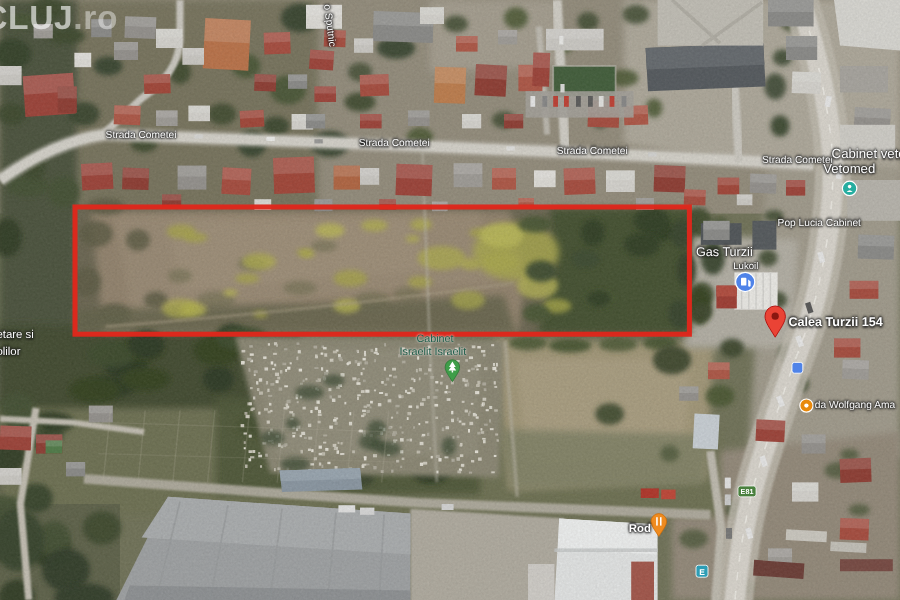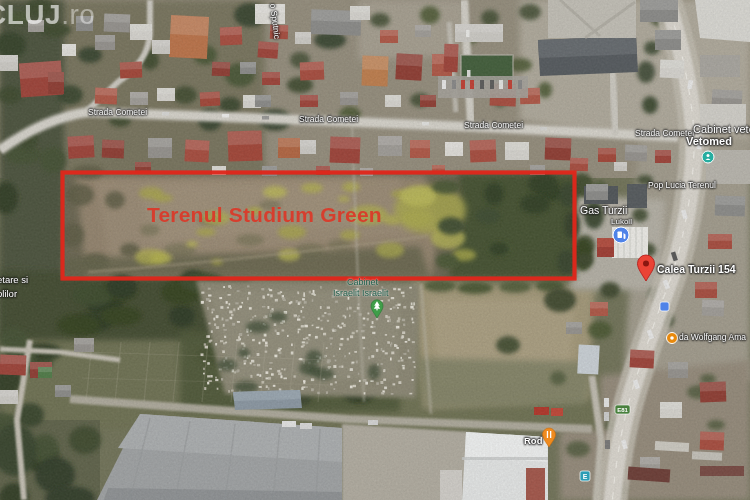--- a/index.html
+++ b/index.html
@@ -957,25 +957,24 @@
         <text x="585" y="478.8" font-family="Liberation Sans,sans-serif" font-size="7" font-weight="bold" fill="#fff" text-anchor="middle">E</text>
       </g>
 <rect x="660" y="302" width="9" height="9" rx="2" fill="#4f83e8" stroke="#fff" stroke-width="0.7"></rect>
     </svg>
 <div style="position:absolute;left:88px;top:107px;font-size:8.5px;color:#fff;text-shadow:0 0 2px rgba(30,30,30,.95),0 0 2px rgba(30,30,30,.9),0 1px 2px rgba(30,30,30,.9),0 -1px 2px rgba(30,30,30,.85);white-space:nowrap;">Strada Cometei</div>
     <div style="position:absolute;left:278px;top:3px;font-size:8.5px;color:#fff;text-shadow:0 0 2px rgba(30,30,30,.95),0 0 2px rgba(30,30,30,.9),0 1px 2px rgba(30,30,30,.9),0 -1px 2px rgba(30,30,30,.85);white-space:nowrap;transform:rotate(83deg);transform-origin:0 0">o Sputnic</div>
     <div style="position:absolute;left:299px;top:114px;font-size:8.5px;color:#fff;text-shadow:0 0 2px rgba(30,30,30,.95),0 0 2px rgba(30,30,30,.9),0 1px 2px rgba(30,30,30,.9),0 -1px 2px rgba(30,30,30,.85);white-space:nowrap;">Strada Cometei</div>
     <div style="position:absolute;left:464px;top:120px;font-size:8.5px;color:#fff;text-shadow:0 0 2px rgba(30,30,30,.95),0 0 2px rgba(30,30,30,.9),0 1px 2px rgba(30,30,30,.9),0 -1px 2px rgba(30,30,30,.85);white-space:nowrap;">Strada Cometei</div>
     <div style="position:absolute;left:635px;top:128px;font-size:8.5px;color:#fff;text-shadow:0 0 2px rgba(30,30,30,.95),0 0 2px rgba(30,30,30,.9),0 1px 2px rgba(30,30,30,.9),0 -1px 2px rgba(30,30,30,.85);white-space:nowrap;">Strada Cometei</div>
     <div style="position:absolute;left:693px;top:123px;font-size:11px;color:#fff;text-shadow:0 0 2px rgba(30,30,30,.95),0 0 2px rgba(30,30,30,.9),0 1px 2px rgba(30,30,30,.9),0 -1px 2px rgba(30,30,30,.85);white-space:nowrap;font-weight:500">Cabinet veteri</div>
-    <div style="position:absolute;left:686px;top:135px;font-size:11px;color:#fff;text-shadow:0 0 2px rgba(30,30,30,.95),0 0 2px rgba(30,30,30,.9),0 1px 2px rgba(30,30,30,.9),0 -1px 2px rgba(30,30,30,.85);white-space:nowrap;font-weight:700">Vetomed</div>
-    <div style="position:absolute;left:648px;top:180px;font-size:8.5px;color:#fff;text-shadow:0 0 2px rgba(30,30,30,.95),0 0 2px rgba(30,30,30,.9),0 1px 2px rgba(30,30,30,.9),0 -1px 2px rgba(30,30,30,.85);white-space:nowrap;">Pop Lucia Terenul</div>
+    <div style="position:absolute;left:686px;top:135px;font-size:11px;color:#fff;text-shadow:0 0 2px rgba(30,30,30,.95),0 0 2px rgba(30,30,30,.9),0 1px 2px rgba(30,30,30,.9),0 -1px 2px rgba(30,30,30,.85);white-space:nowrap;font-weight:400">Vetomed</div>
+    <div style="position:absolute;left:648px;top:180px;font-size:8.5px;color:#fff;text-shadow:0 0 2px rgba(30,30,30,.95),0 0 2px rgba(30,30,30,.9),0 1px 2px rgba(30,30,30,.9),0 -1px 2px rgba(30,30,30,.85);white-space:nowrap;">Pop Lucia Cabinet</div>
     <div style="position:absolute;left:580px;top:204px;font-size:10.5px;color:#fff;text-shadow:0 0 2px rgba(30,30,30,.95),0 0 2px rgba(30,30,30,.9),0 1px 2px rgba(30,30,30,.9),0 -1px 2px rgba(30,30,30,.85);white-space:nowrap;font-weight:500">Gas Turzii</div>
     <div style="position:absolute;left:611px;top:217px;font-size:8px;color:#fff;text-shadow:0 0 2px rgba(30,30,30,.95),0 0 2px rgba(30,30,30,.9),0 1px 2px rgba(30,30,30,.9),0 -1px 2px rgba(30,30,30,.85);white-space:nowrap;text-align:center;">Lukoil</div>
     <div style="position:absolute;left:657px;top:263px;font-size:10.5px;color:#fff;text-shadow:0 0 2px rgba(30,30,30,.95),0 0 2px rgba(30,30,30,.9),0 1px 2px rgba(30,30,30,.9),0 -1px 2px rgba(30,30,30,.85);white-space:nowrap;font-weight:700">Calea Turzii 154</div>
     <div style="position:absolute;left:-3px;top:274px;font-size:9.5px;color:#fff;text-shadow:0 0 2px rgba(30,30,30,.95),0 0 2px rgba(30,30,30,.9),0 1px 2px rgba(30,30,30,.9),0 -1px 2px rgba(30,30,30,.85);white-space:nowrap;">etare si</div>
     <div style="position:absolute;left:-3px;top:288px;font-size:9.5px;color:#fff;text-shadow:0 0 2px rgba(30,30,30,.95),0 0 2px rgba(30,30,30,.9),0 1px 2px rgba(30,30,30,.9),0 -1px 2px rgba(30,30,30,.85);white-space:nowrap;">olilor</div>
     <div style="position:absolute;left:679px;top:332px;font-size:8.5px;color:#fff;text-shadow:0 0 2px rgba(30,30,30,.95),0 0 2px rgba(30,30,30,.9),0 1px 2px rgba(30,30,30,.9),0 -1px 2px rgba(30,30,30,.85);white-space:nowrap;text-align:center;">da Wolfgang Ama</div>
     <div style="position:absolute;left:524px;top:435px;font-size:9.5px;color:#fff;text-shadow:0 0 2px rgba(30,30,30,.95),0 0 2px rgba(30,30,30,.9),0 1px 2px rgba(30,30,30,.9),0 -1px 2px rgba(30,30,30,.85);white-space:nowrap;font-weight:700">Rod</div>
     <div style="position:absolute;left:347px;top:277px;font-size:9px;color:#1e5c49;text-shadow:0 0 2px rgba(255,255,255,.75),0 0 2px rgba(255,255,255,.6);font-weight:500;white-space:nowrap">Cabinet</div>
     <div style="position:absolute;left:333px;top:288px;font-size:9px;color:#1e5c49;text-shadow:0 0 2px rgba(255,255,255,.75),0 0 2px rgba(255,255,255,.6);font-weight:500;white-space:nowrap">Israelit Israelit</div>
-    <div style="position:absolute;left:147px;top:202.5px;font-size:21px;font-weight:bold;color:#dc3828;letter-spacing:0.2px;white-space:nowrap;opacity:0.92">Terenul Studium Green</div>
-    <div style="position:absolute;left:-14px;top:-1px;font-size:28px;font-weight:bold;color:rgba(255,255,255,0.62);letter-spacing:0.5px;white-space:nowrap">CLUJ<span style="font-weight:400;opacity:.68">.ro</span></div>
+    <div style="position:absolute;left:-14px;top:-1px;font-size:28px;font-weight:bold;color:rgba(255,255,255,0.62);letter-spacing:0.5px;white-space:nowrap">CLUJ<span style="font-weight:700;opacity:.68">.ro</span></div>
 </div>
 </body></html>

